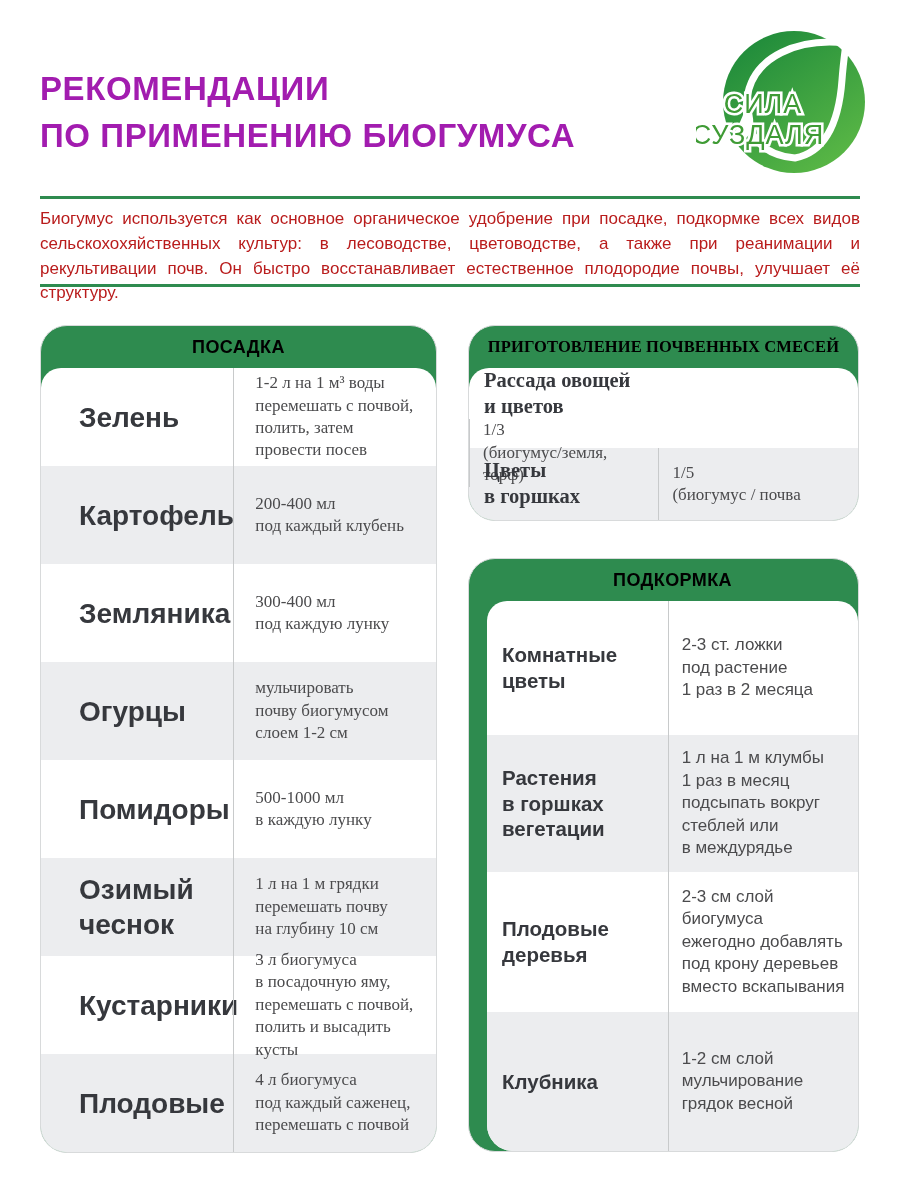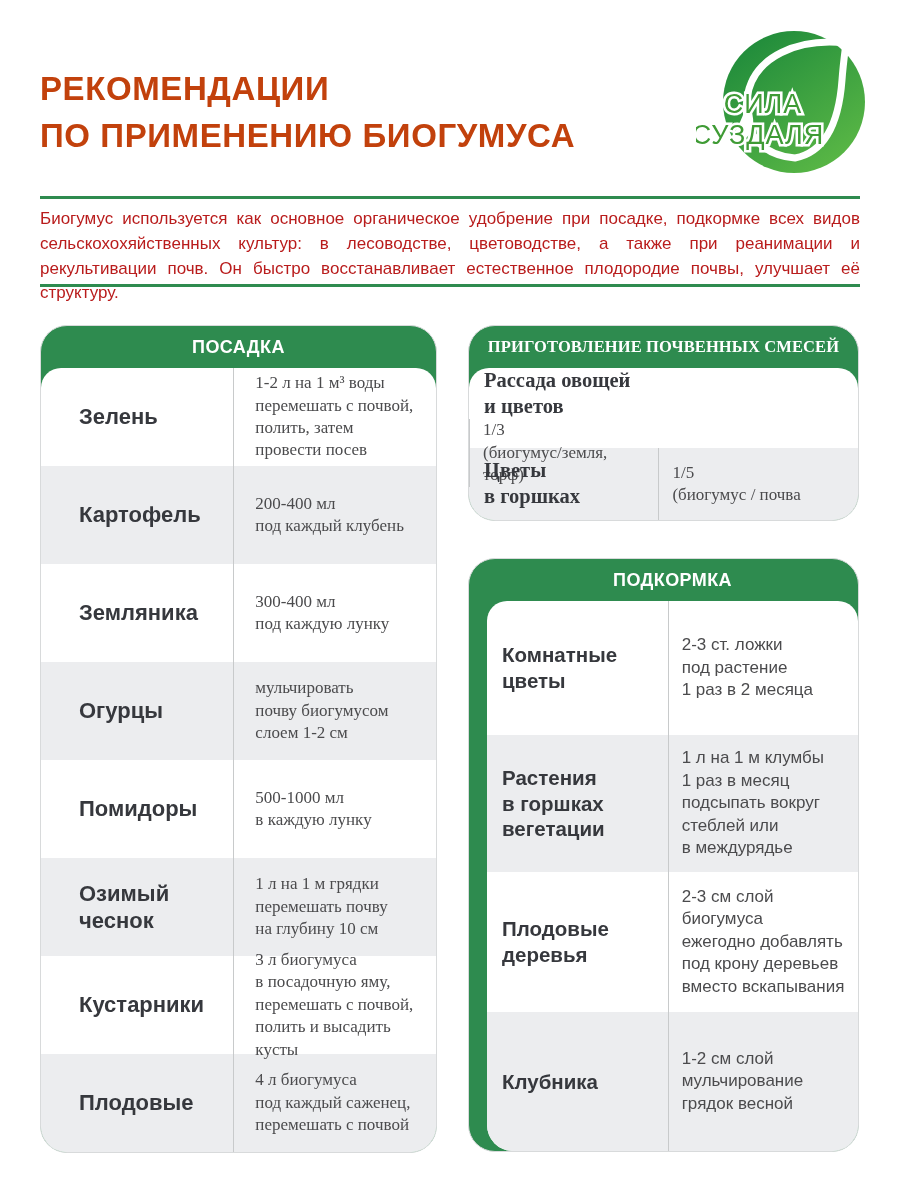--- a/index.html
+++ b/index.html
@@ -17,21 +17,21 @@
   
   .page-title {
     position: absolute;
     left: 40px;
     top: 66px;
     margin: 0;
     font-size: 33px;
     font-weight: 800;
     line-height: 1.42;
     letter-spacing: 0.6px;
-    color: #c2410c;
+    color: #a21caf;
     white-space: pre-line;
   }
   .logo {
     position: absolute;
     left: 696px;
     top: 22px;
     width: 180px;
     height: 160px;
   }
   .logo svg { width: 100%; height: 100%; display: block; }
@@ -71,21 +71,21 @@
   .card {
     position: absolute;
     background: #2E8B4F;
     border: 1px solid #D8DADB;
     border-radius: 27px;
   }
   .card-header {
     height: 42px;
     line-height: 42px;
     text-align: center;
-    color: #ffffff;
+    color: #000000;
     font-weight: 700;
     font-size: 18px;
     letter-spacing: 0.4px;
     white-space: nowrap;
   }
   .card-header.long { font-size: 16.5px; letter-spacing: 0.1px; }
   .card-body {
     background: #ffffff;
     border-radius: 20px 20px 26px 26px;
     overflow: hidden;
@@ -108,21 +108,21 @@
     width: 51.3%;
     border-left: 1px solid #C8CACB;
     font-size: 17px;
     color: #4B4B4D;
     line-height: 1.32;
   }
 
   
   #posadka { left: 40px; top: 325px; width: 397px; }
   #posadka .row { height: 98px; }
-  #posadka .cell.label { padding-left: 38px; font-size: 22px; }
+  #posadka .cell.label { padding-left: 38px; font-size: 28px; }
   #posadka .cell.value { padding-left: 21px; padding-right: 6px; font-family: Liberation Serif, serif; }
 
   
   #smesi { left: 468px; top: 325px; width: 391px; font-family: Liberation Serif, serif; }
   #smesi .row:nth-child(1) { height: 80px; flex-direction: column; }
   #smesi .row:nth-child(2) { height: 72px; }
   #podkormka { left: 468px; top: 558px; width: 391px; padding-left: 18px; }
   #podkormka .row:nth-child(1) { height: 134px; }
   #podkormka .row:nth-child(2) { height: 137px; }
   #podkormka .row:nth-child(3) { height: 140px; }

